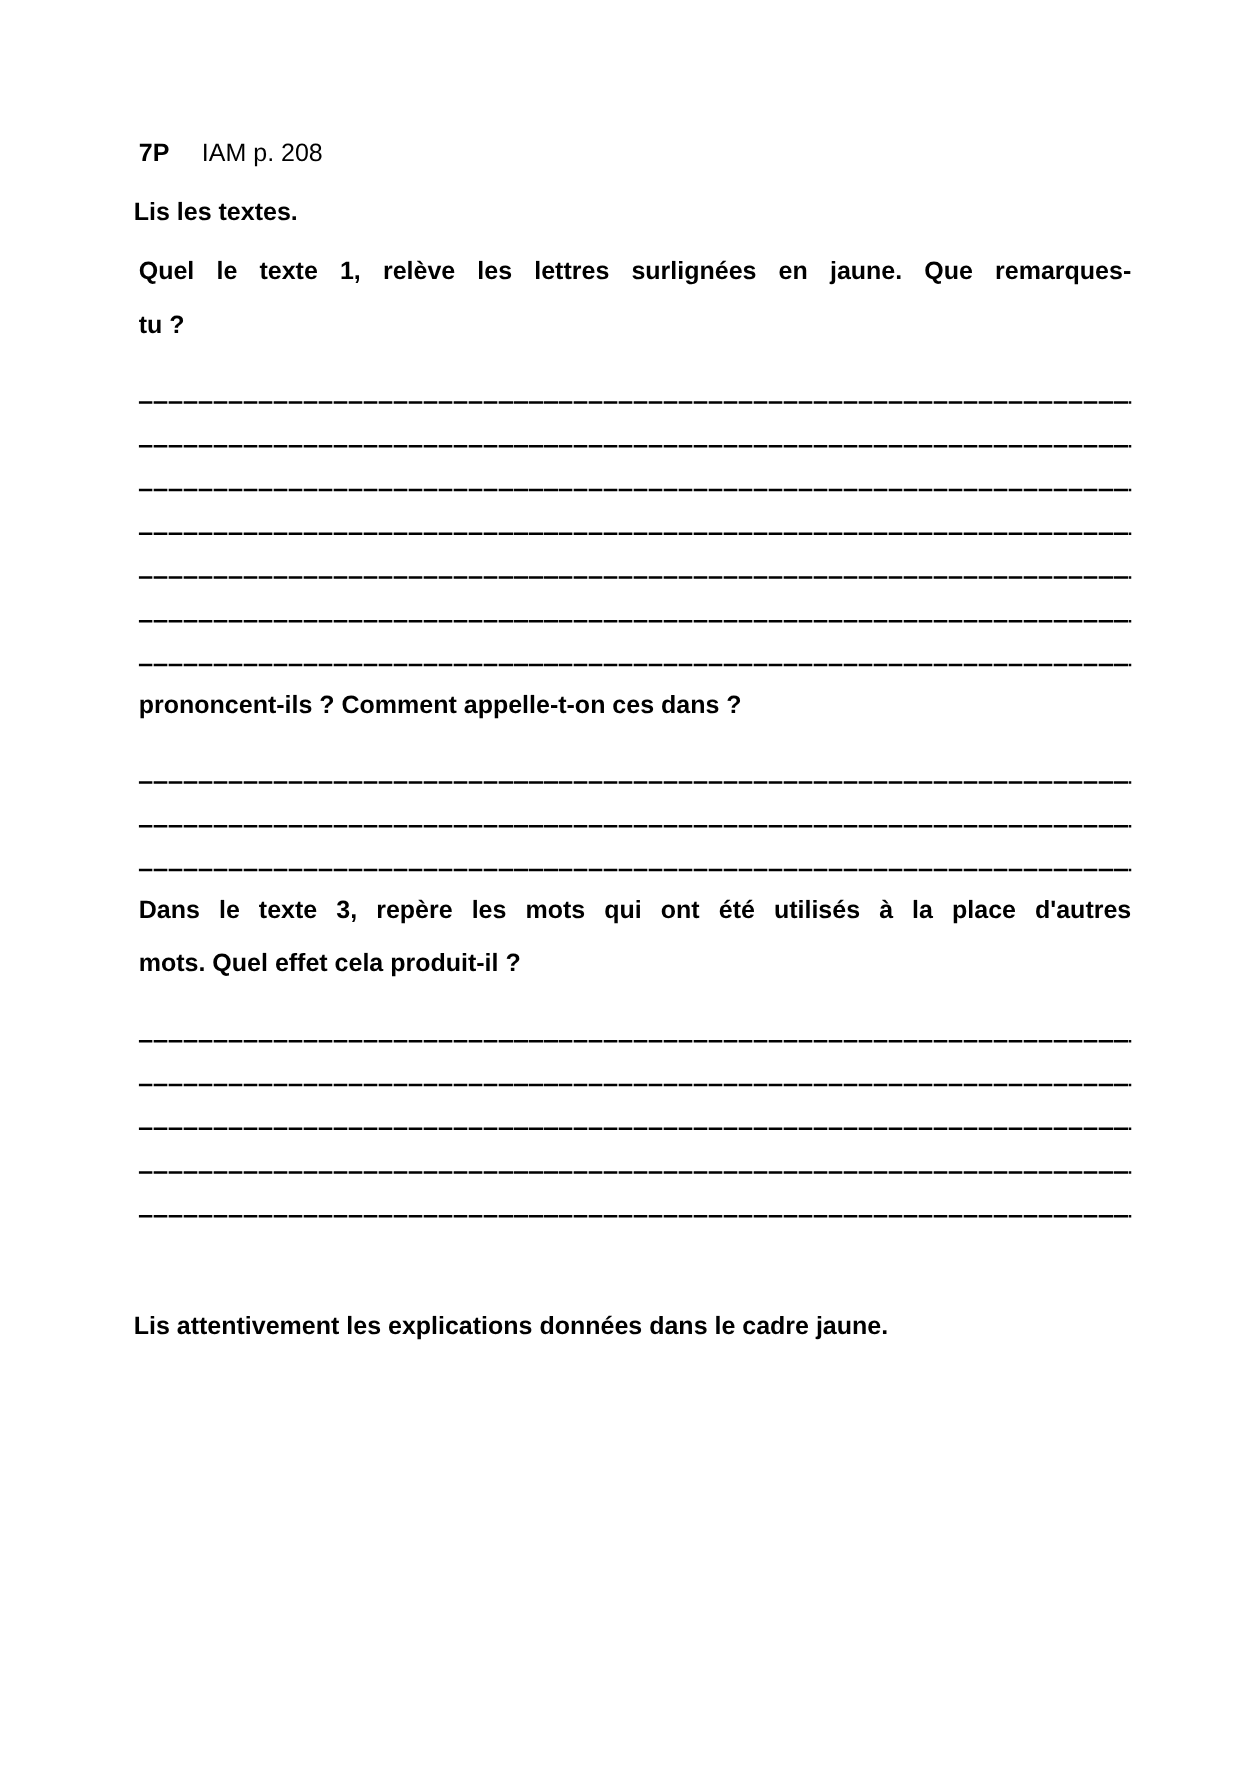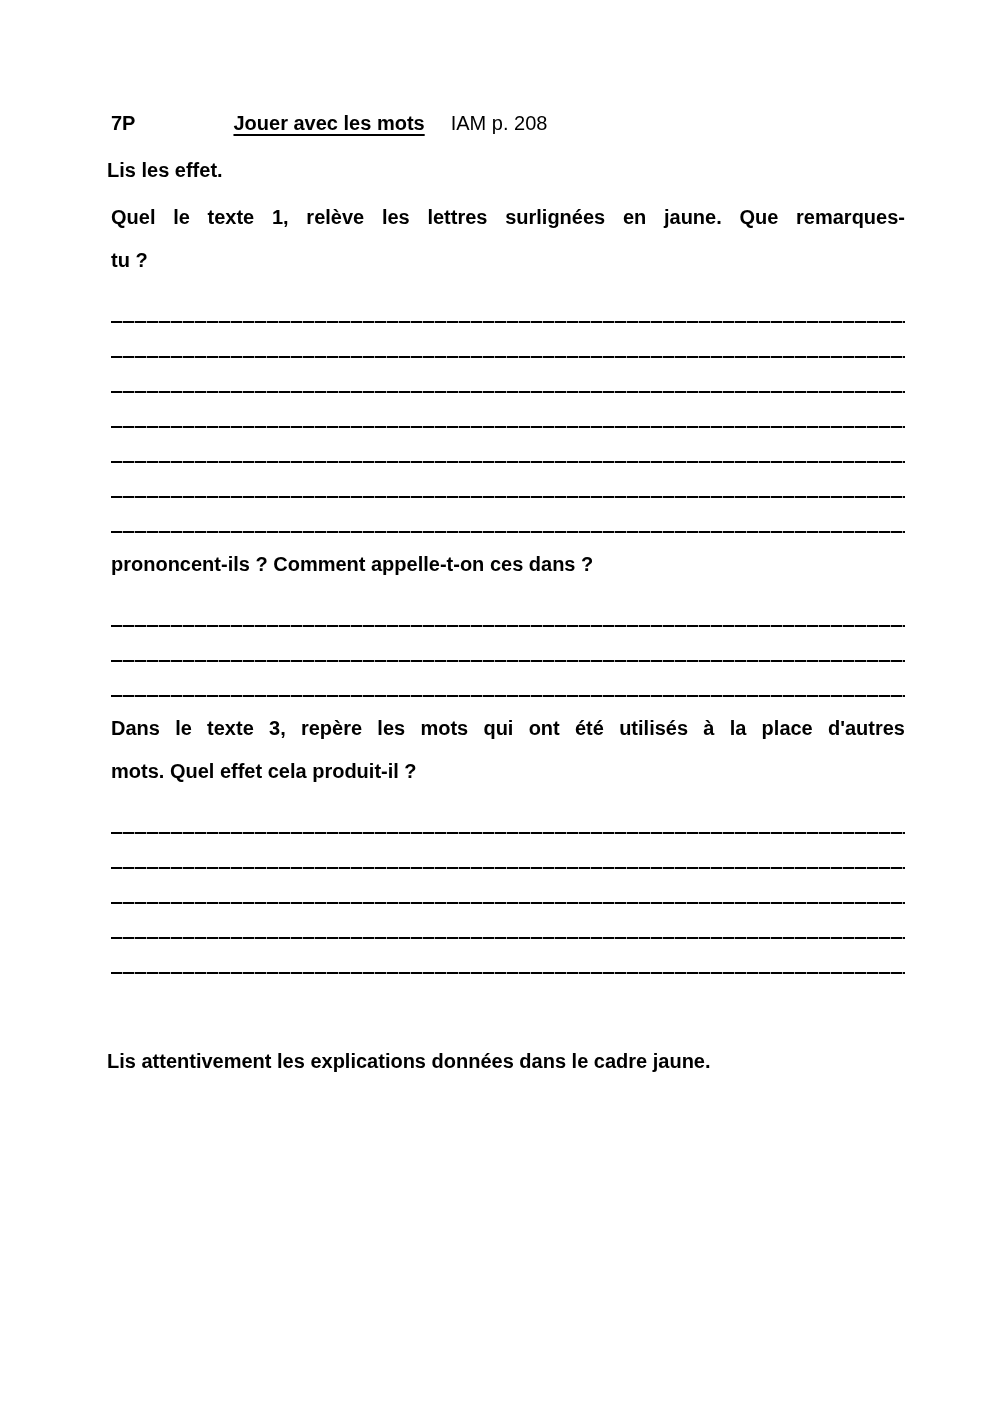--- a/index.html
+++ b/index.html
@@ -59,25 +59,24 @@
   .spacer-top-35 { margin-top: 35px; }
 </style>
 </head>
 <body>
 
 <div class="page">
   <div class="content">
 
     <div class="header-row">
       <span class="b">7P</span>
-      <span class="b title-underline">Jouer avec les mots</span>
       <span class="page-ref">IAM p. 208</span>
     </div>
 
-    <div class="row b">Lis les effet.</div>
+    <div class="row b">Lis les textes.</div>
 
     <div>
       <span class="row b jlast">Quel le texte 1, relève les lettres surlignées en jaune. Que remarques-</span>
       <span class="row b">tu ?</span>
     </div>
     <div>
         <div class="answer-line"></div>
         <div class="answer-line"></div>
         <div class="answer-line"></div>
         <div class="answer-line"></div>

